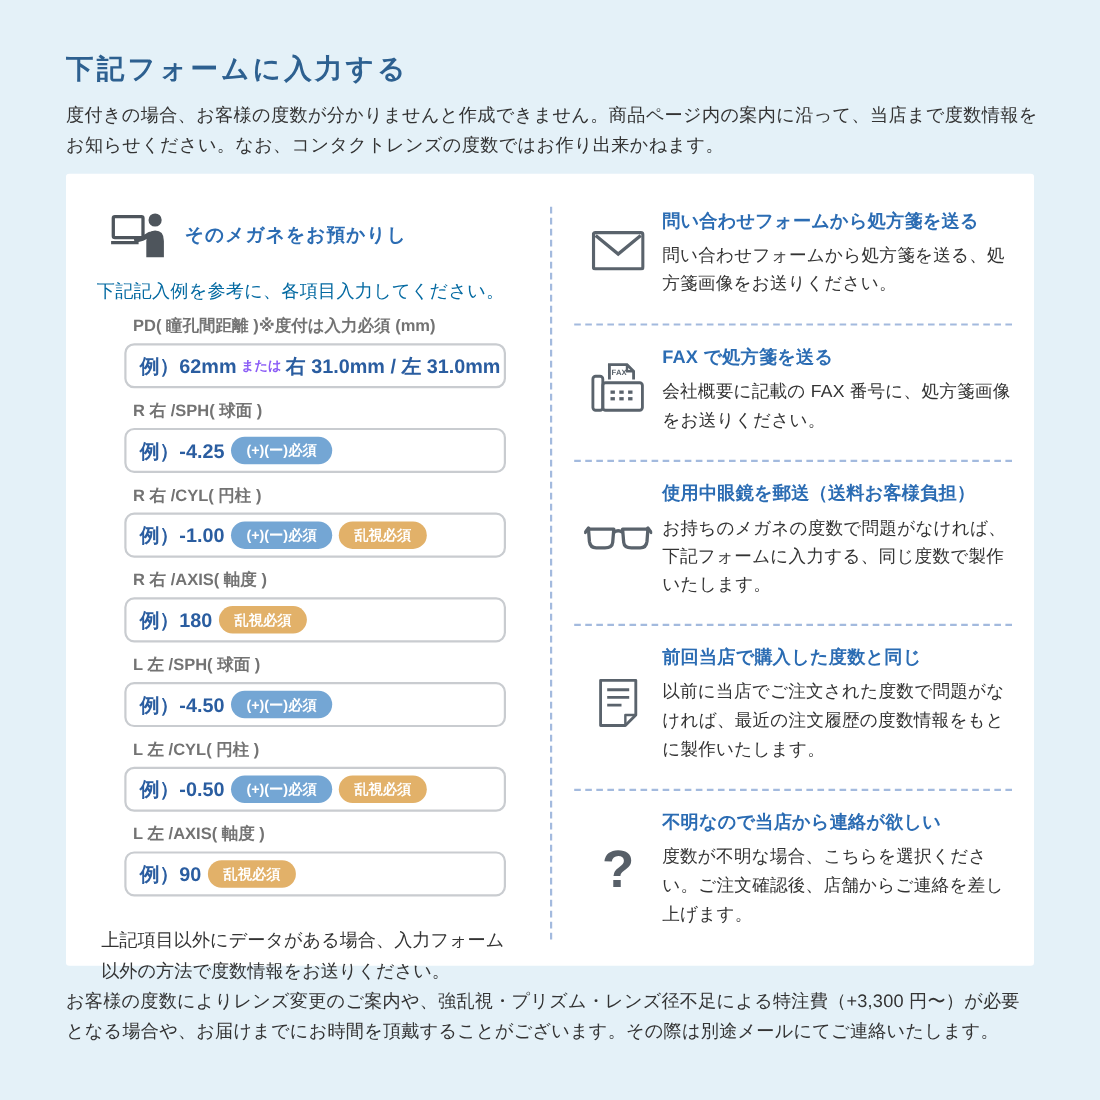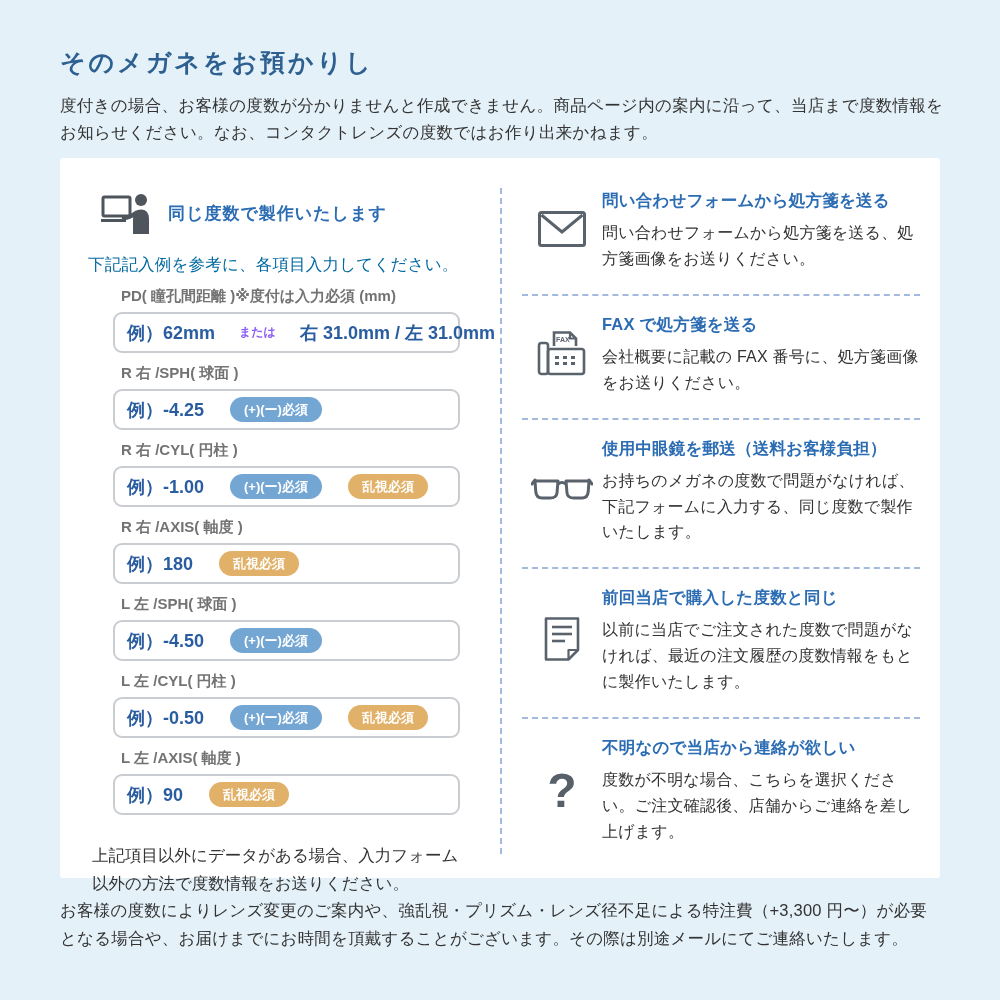--- a/index.html
+++ b/index.html
@@ -34,21 +34,21 @@
   
   .form-header{ display:flex; align-items:center; margin-left:12px; }
   .form-header .hdr-icon{ width:54px; height:42px; display:inline-flex; }
   .form-heading{ margin-left:14px; font-size:17px; font-weight:bold; color:#2b6cb3; letter-spacing:1px; }
   .instruction{ margin-top:20px; font-size:16.5px; color:#0369a1; letter-spacing:0.2px; }
   .fields{ margin-left:25px; margin-top:8px; }
   .field-label{ margin:11px 0 6px 8px; font-size:15px; font-weight:bold; color:#737373; }
   .field-box{
     width:347px; height:41px; background:#fff;
     border:2px solid #c9ccd0; border-radius:9px;
-    display:flex; align-items:center; padding:0 12px; gap:24px;
+    display:flex; align-items:center; padding:0 12px; gap:4px;
   }
   .ex-main{ font-size:18px; font-weight:bold; color:#2a5da0; white-space:nowrap; }
   .ex-small{ font-size:12px; font-weight:bold; color:#8b5cf6; white-space:nowrap; }
   .pill{
     color:#fff; font-size:13px; font-weight:bold; line-height:1;
     padding:6px 14px; border-radius:999px; white-space:nowrap; margin-left:2px;
   }
   .left-note{ margin:26px 8px 0 4px; width:380px; font-size:16.5px; line-height:1.7; color:#333; }
 
   
@@ -63,36 +63,36 @@
 
   
   .page-footer{
     position:absolute; left:60px; top:896px; width:884px;
     font-size:16.5px; line-height:1.7; color:#333; letter-spacing:0.2px;
   }
 </style>
 </head>
 <body>
 
-<h1 class="page-title">そのメガネをお預かりし</h1>
+<h1 class="page-title">下記フォームに入力する</h1>
 <p class="intro">度付きの場合、お客様の度数が分かりませんと作成できません。商品ページ内の案内に沿って、当店まで度数情報をお知らせください。なお、コンタクトレンズの度数ではお作り出来かねます。</p>
 
 <div class="panel">
   <div class="left-col">
     <div class="form-header">
       <span class="hdr-icon" id="form-hdr-icon">
           <svg viewBox="0 0 54 42" width="54" height="42">
             <rect x="3" y="5" width="27" height="19" rx="1.5" fill="none" stroke="#4e555c" stroke-width="3"></rect>
             <line x1="1" y1="28.5" x2="26" y2="28.5" stroke="#4e555c" stroke-width="3"></line>
             <circle cx="41" cy="8" r="6" fill="#4e555c"></circle>
             <path d="M33 42 L33 27 Q33 17.5 41 17.5 Q49 17.5 49 27 L49 42 Z" fill="#4e555c"></path>
             <path d="M36 21 Q29 26 24 26" stroke="#4e555c" stroke-width="4.5" fill="none" stroke-linecap="round"></path>
           </svg>
         </span>
-      <span class="form-heading">同じ度数で製作いたします</span>
+      <span class="form-heading">そのメガネをお預かりし</span>
     </div>
     <p class="instruction">下記記入例を参考に、各項目入力してください。</p>
     <div class="fields" id="fields-wrap">
   <div class="field">
     <div class="field-label">PD( 瞳孔間距離 )※度付は入力必須 (mm)</div>
     <div class="field-box">
             <span class="ex-main">例）62mm</span>
             <span class="ex-small">または</span>
             <span class="ex-main">右 31.0mm / 左 31.0mm</span>
           </div>

